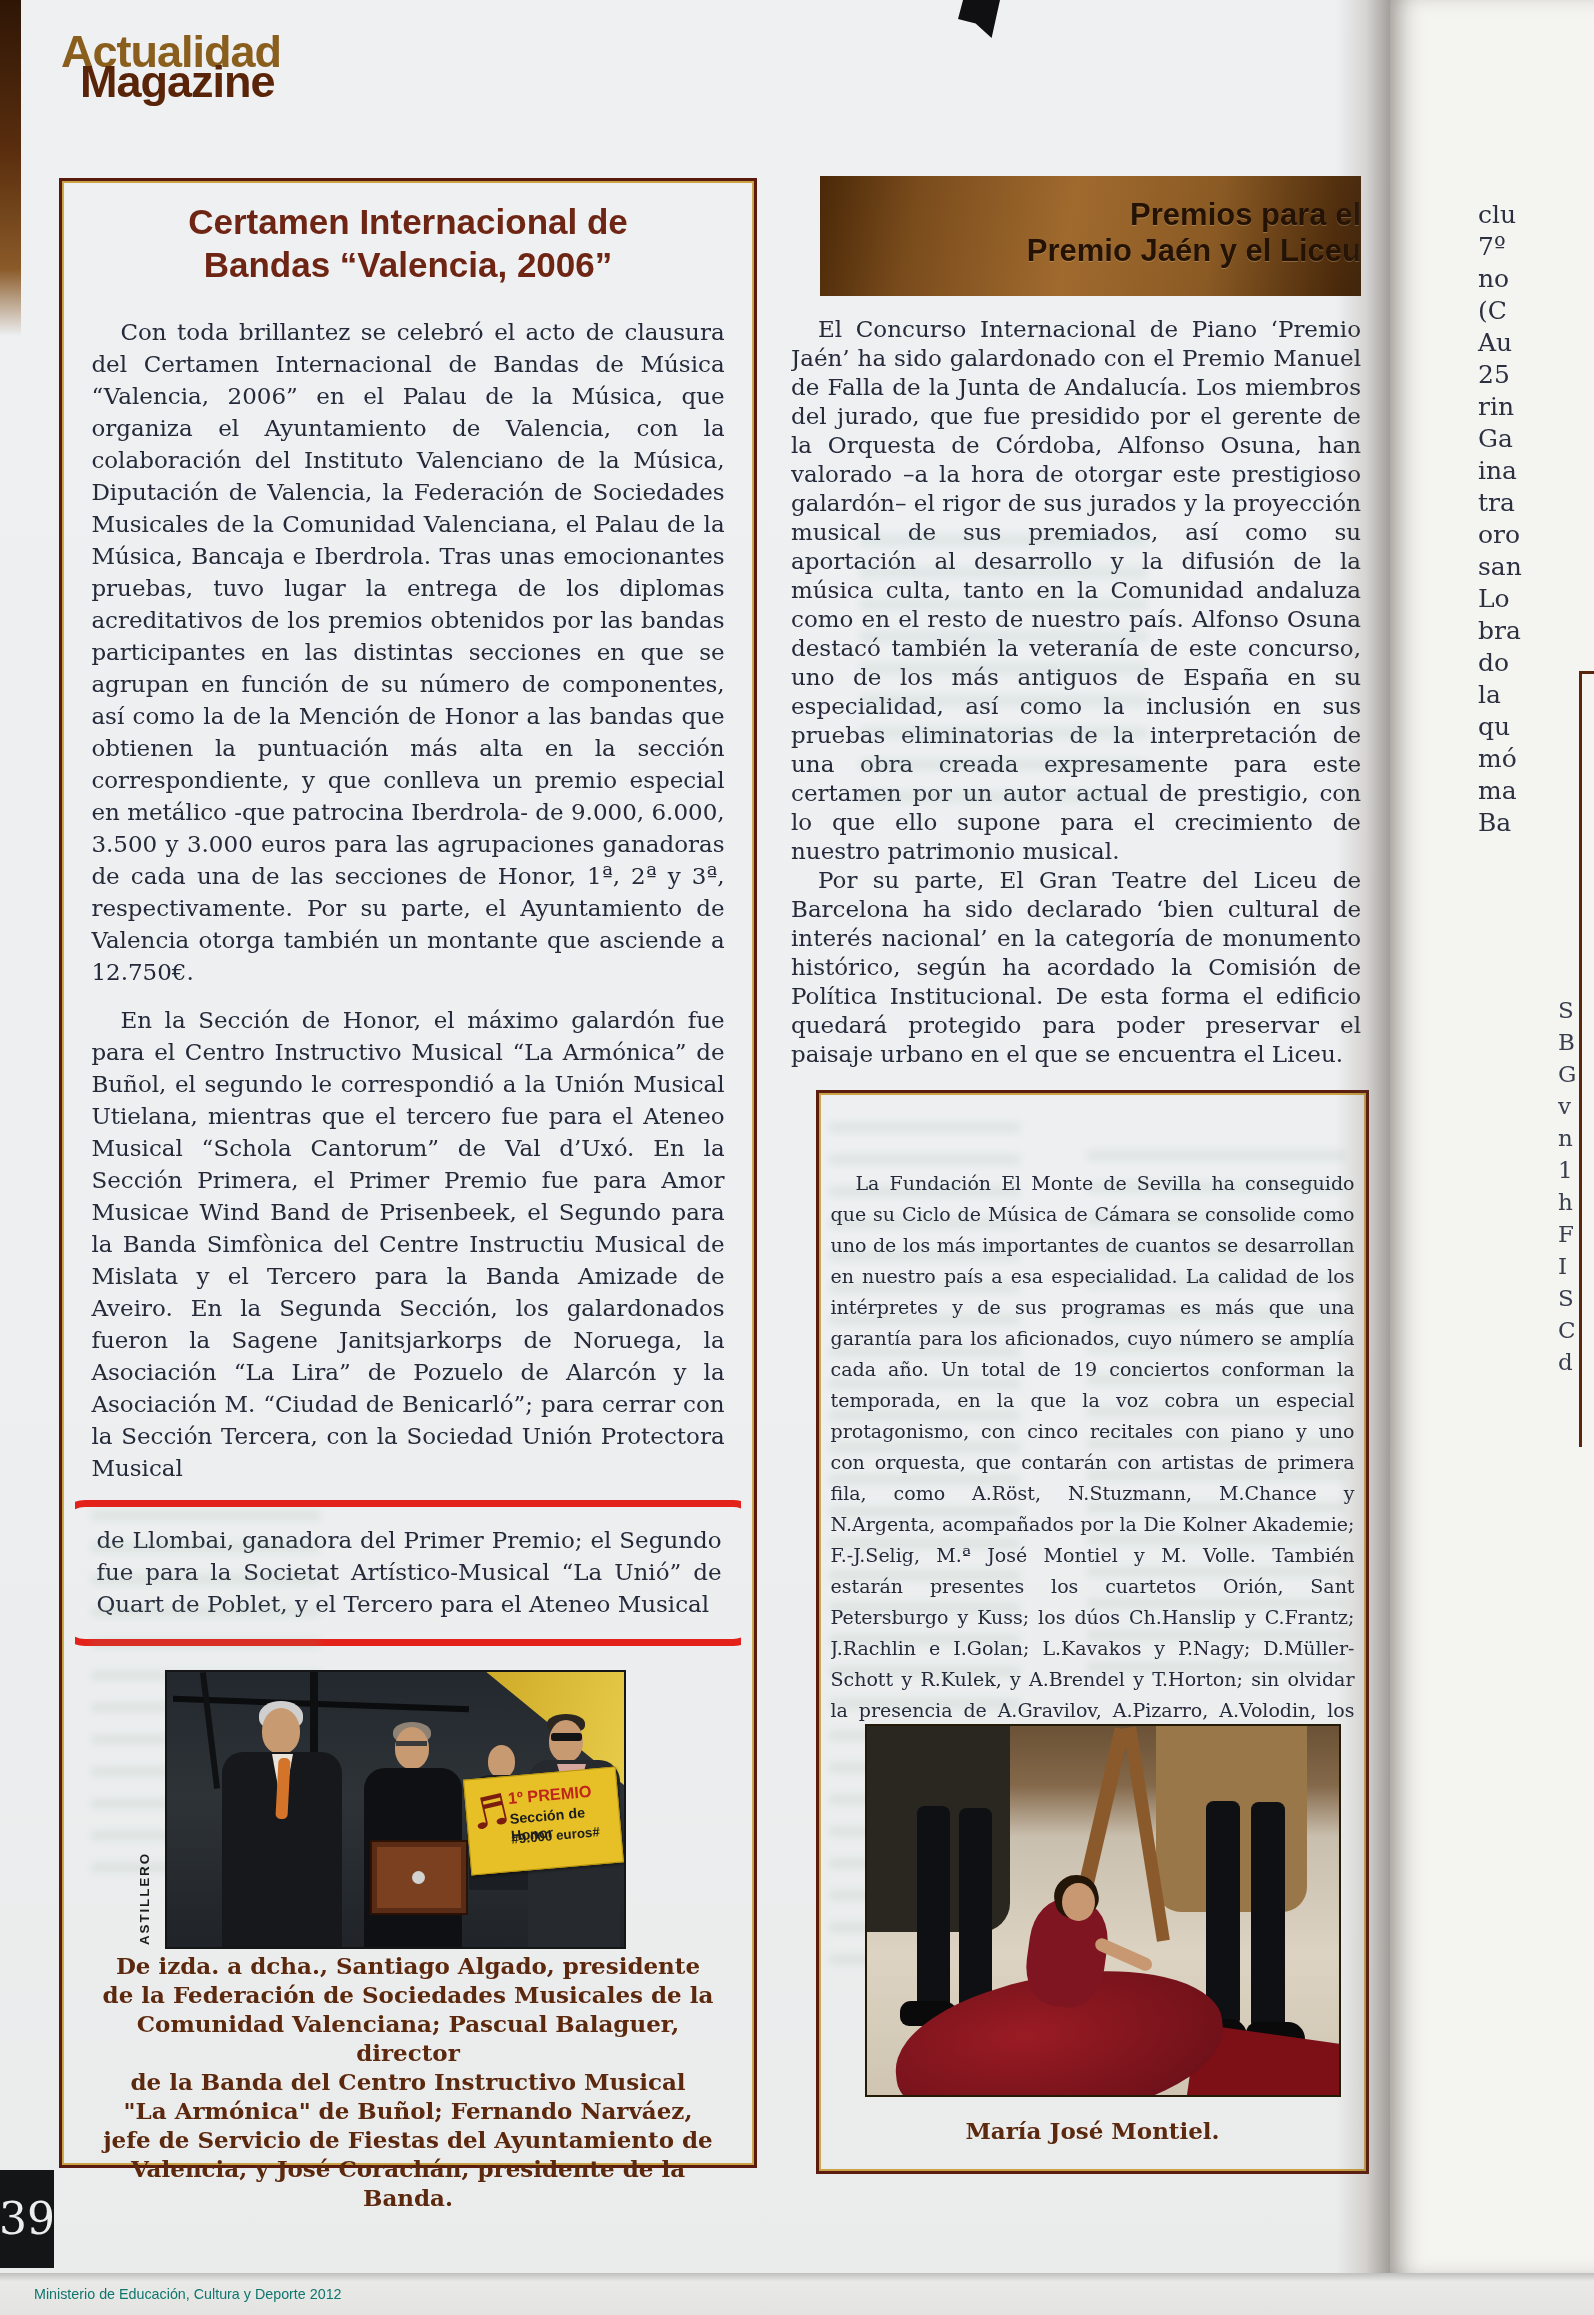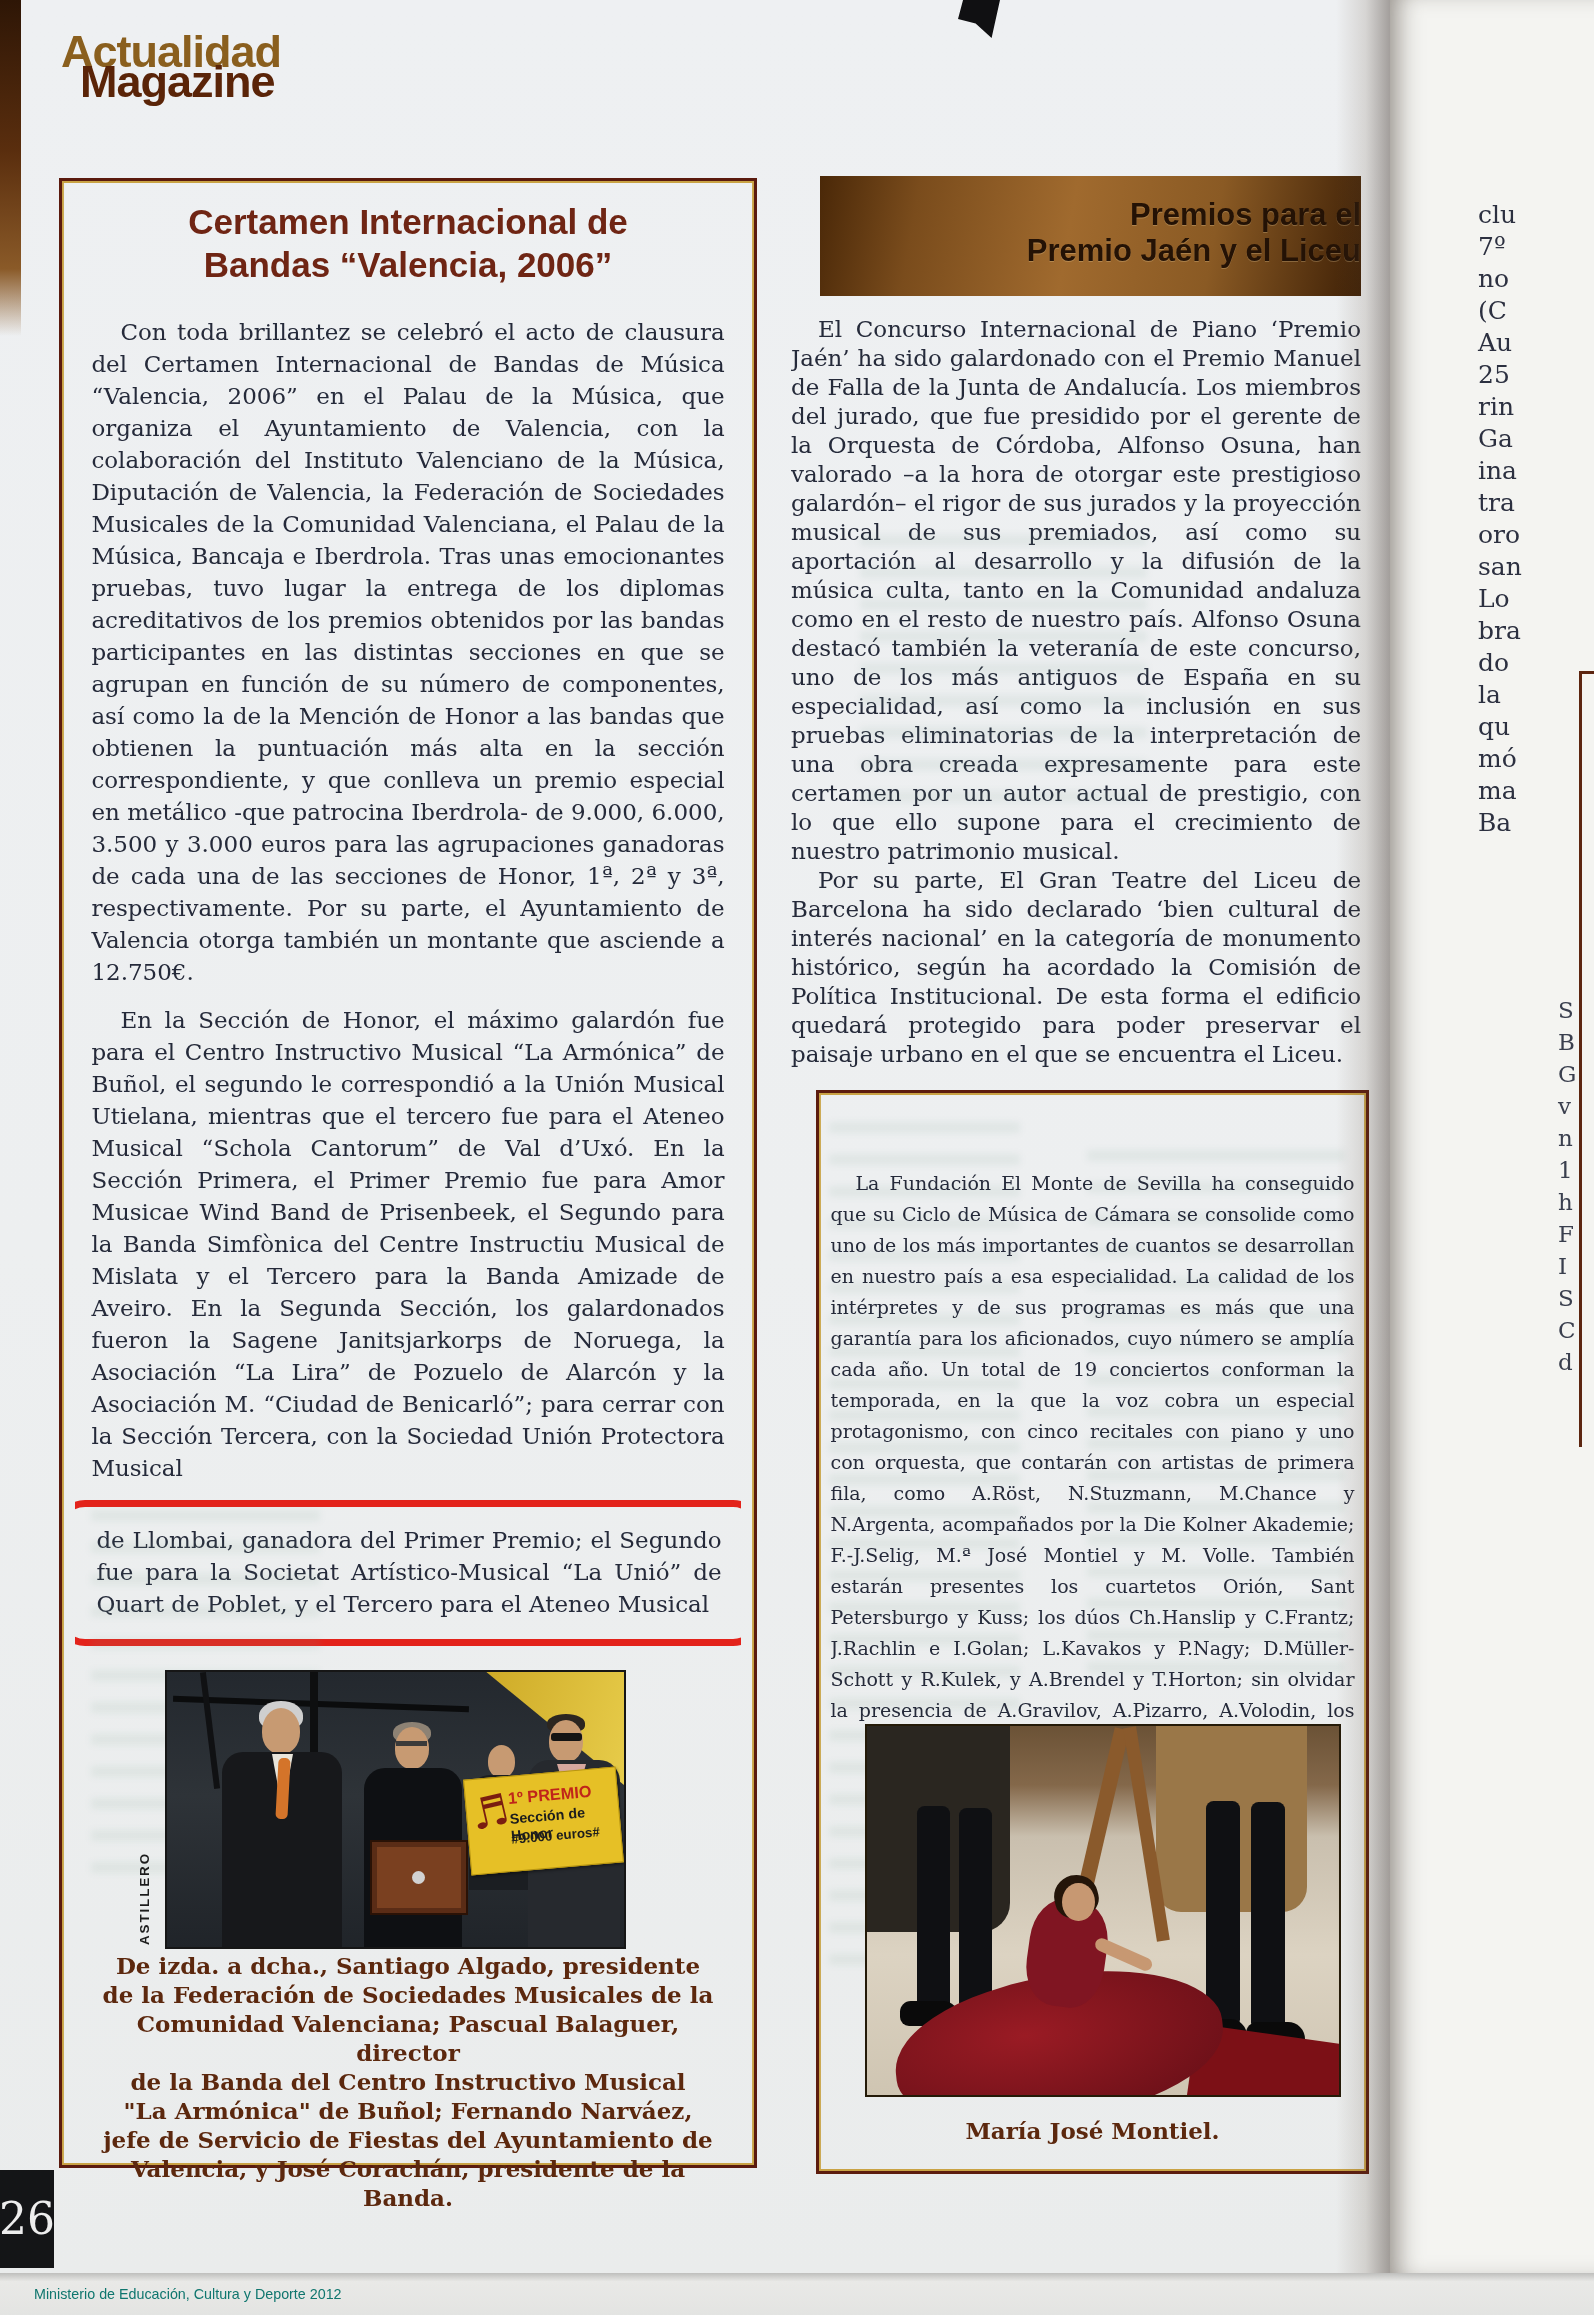--- a/index.html
+++ b/index.html
@@ -267,19 +267,19 @@
         <div class="frag">I</div>
         <div class="frag">S</div>
         <div class="frag">C</div>
         <div class="frag">d</div>
       </div>
     <div class="adj-rule-v"></div>
     <div class="adj-rule-h"></div>
   </div>
 
   <div class="pagenum-box abs">
-    <span>26</span>
+    <span>39</span>
   </div>
 </div>
 
 <div class="scan-bottom abs"></div>
 <div class="ministerio abs">Ministerio de Educación, Cultura y Deporte 2012</div>
 
 
 </body></html>

